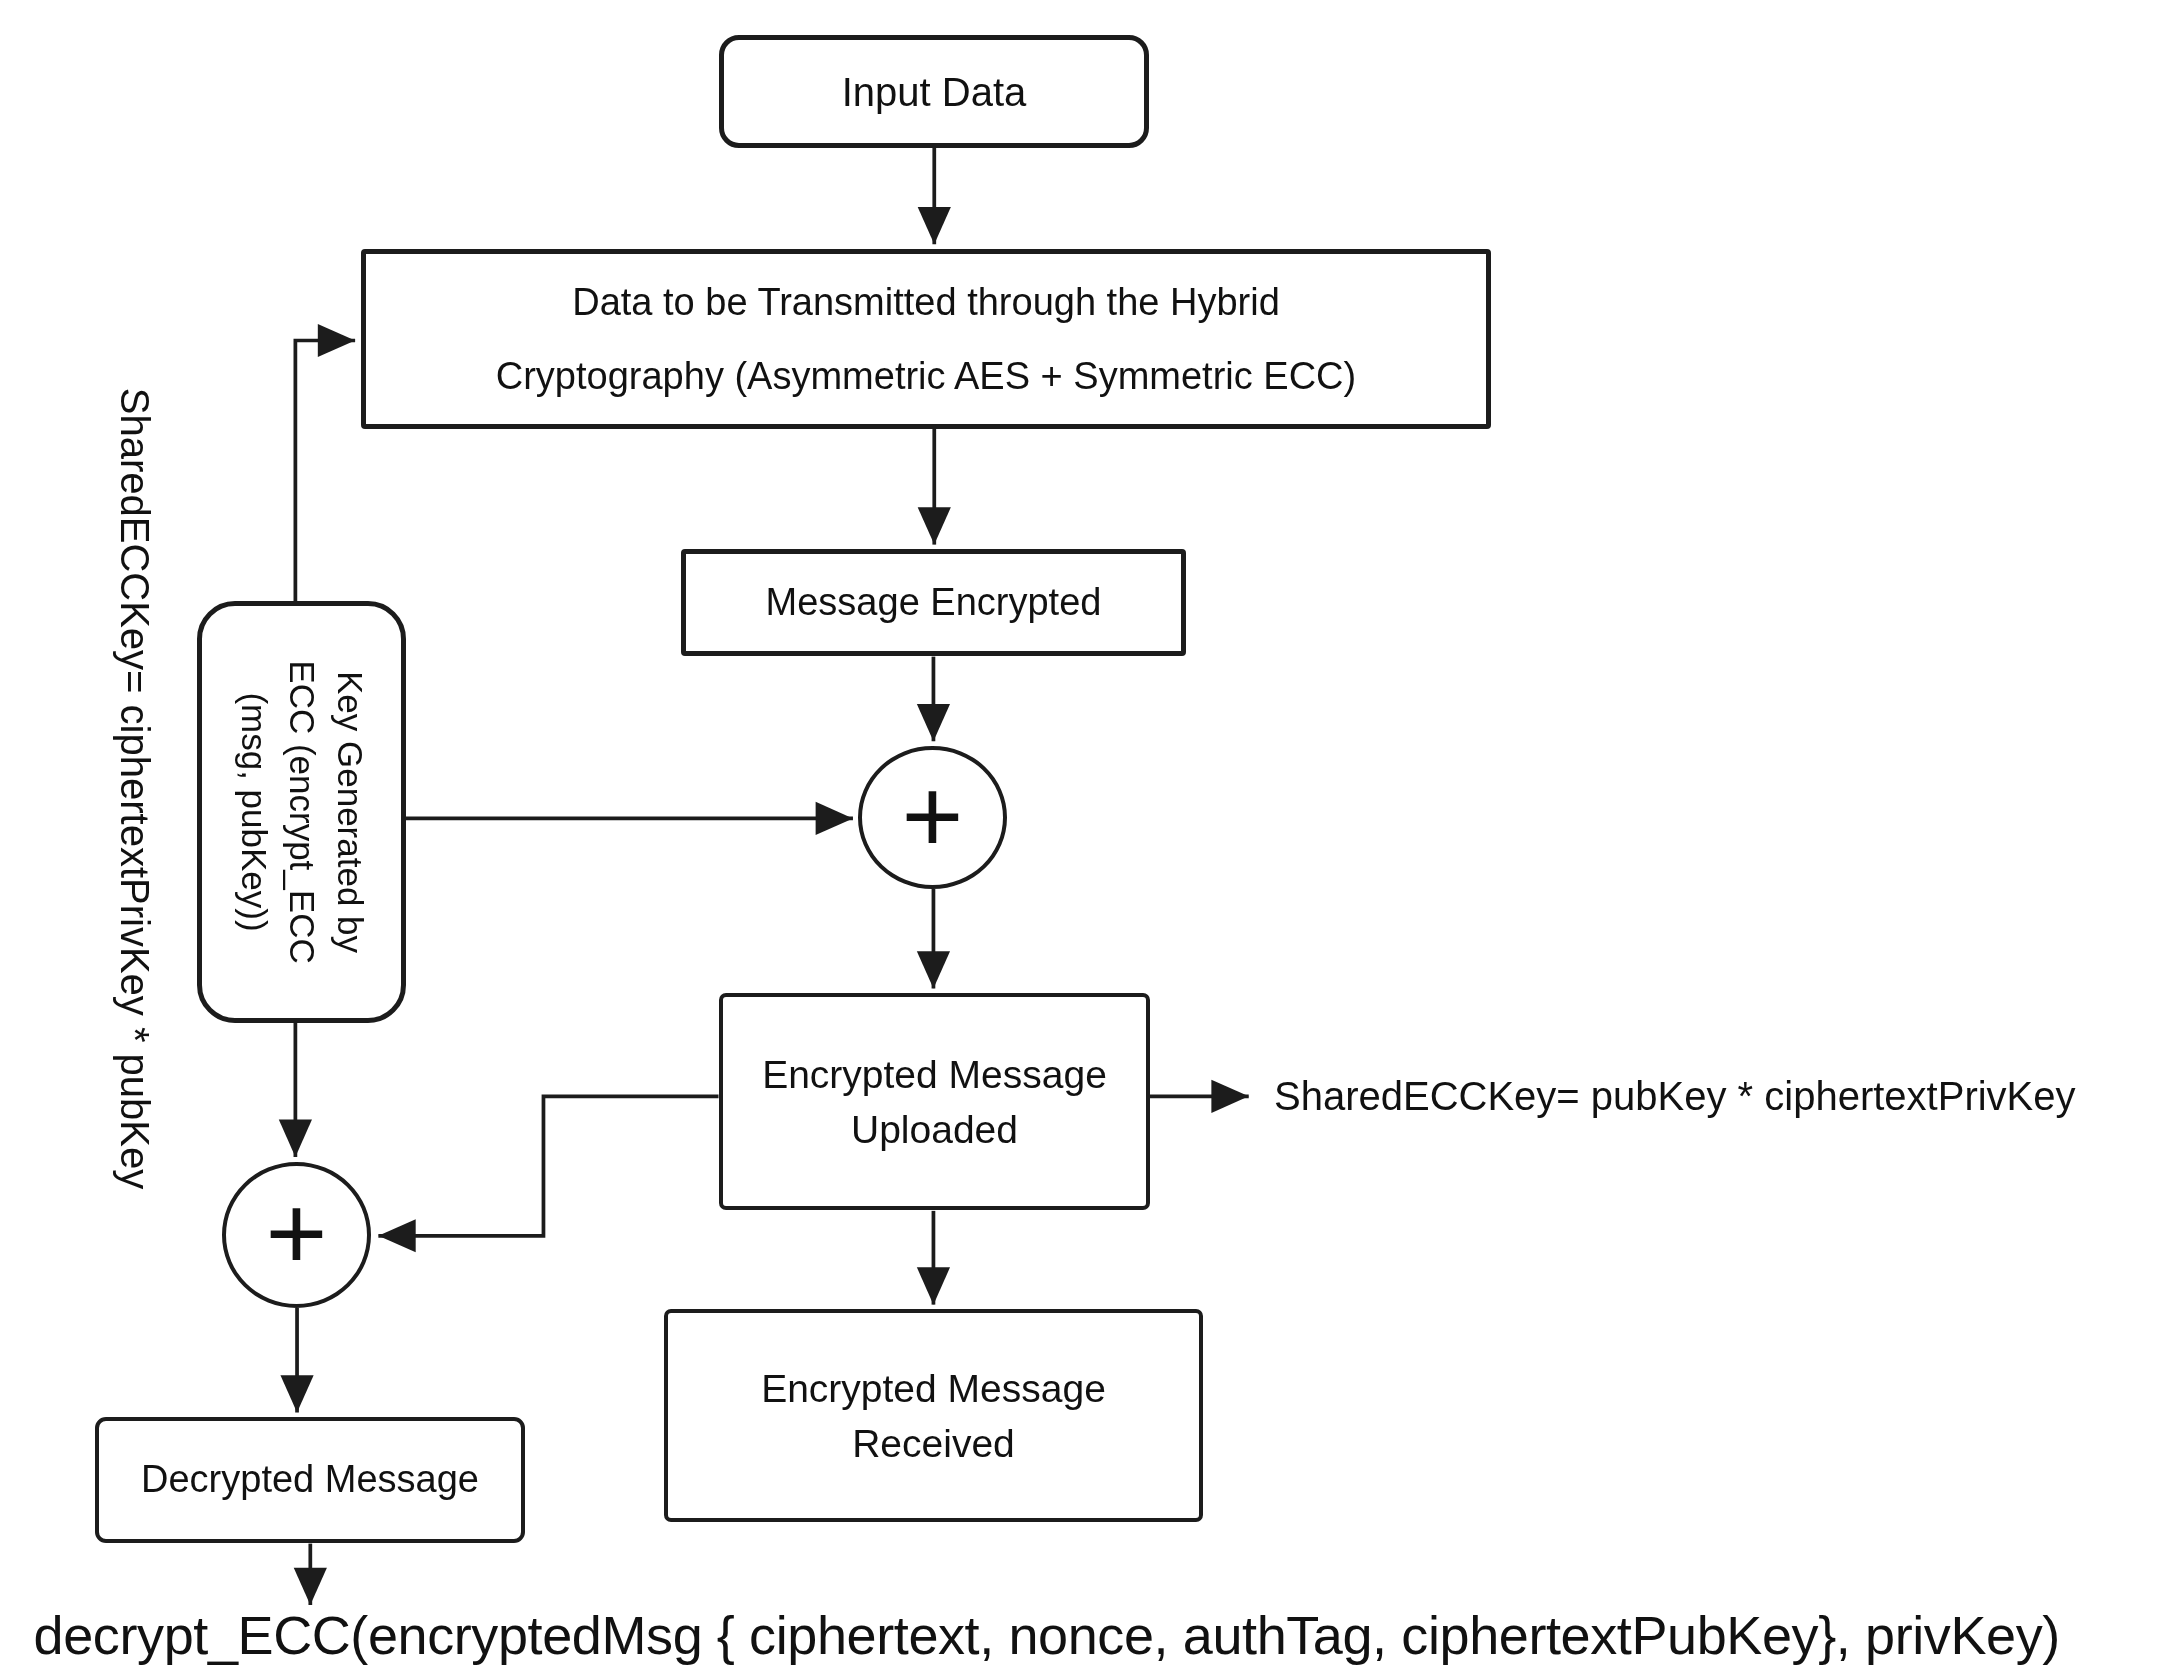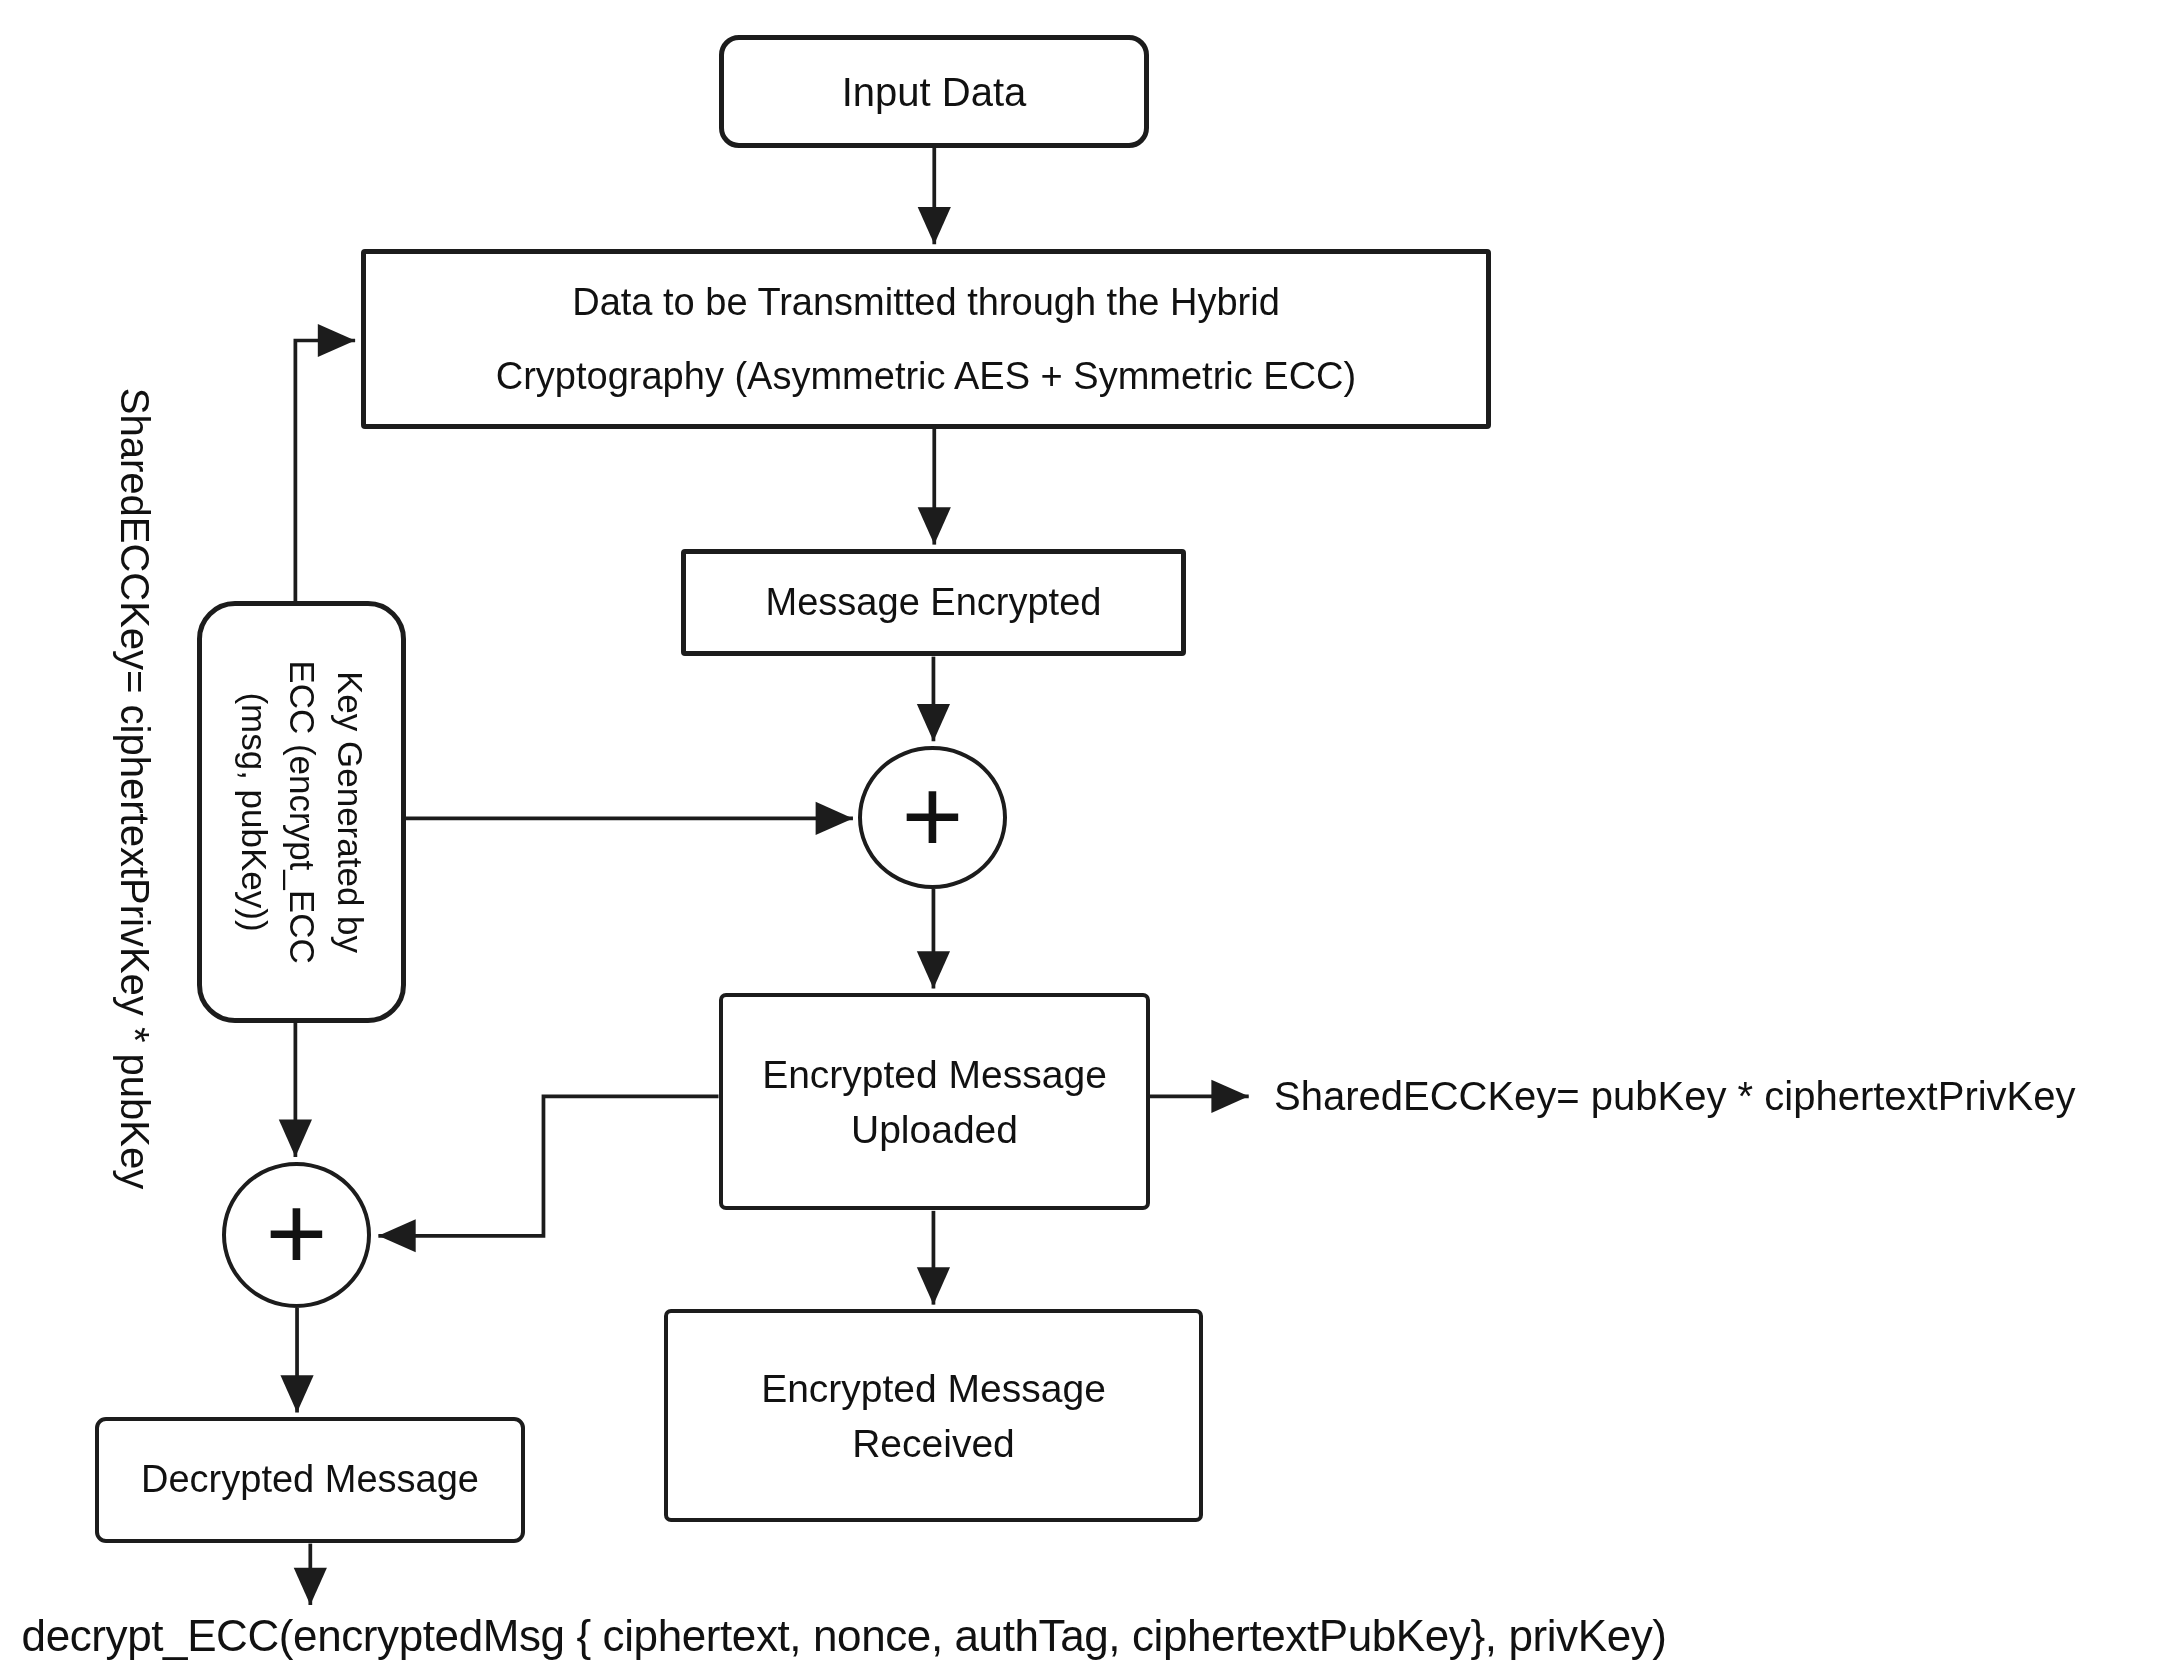--- a/index.html
+++ b/index.html
@@ -48,21 +48,21 @@
     left:50%;top:50%;
     width:465px;
     transform:translate(-50%,-50%) rotate(90deg);
     text-align:center;
     font-size:35px;line-height:48px;
     white-space:nowrap;
   }
   .t48{font-size:40px;}
   .t46{font-size:38px;}
   .t47{font-size:39px;line-height:55px;}
-  .t50{font-size:44px;}
+  .t50{font-size:54px;margin-left:12px;}
 </style>
 </head>
 <body>
 
 <div class="canvas">
 
   <svg class="wires" width="2183" height="1675" viewBox="0 0 2631 2018">
     <defs>
       <marker id="ah" markerUnits="userSpaceOnUse" markerWidth="50" markerHeight="44" viewBox="0 0 50 44" refX="47" refY="22" orient="auto">
         <path d="M2,2 L47,22 L2,42 Z" fill="#1c1c1c"></path>

